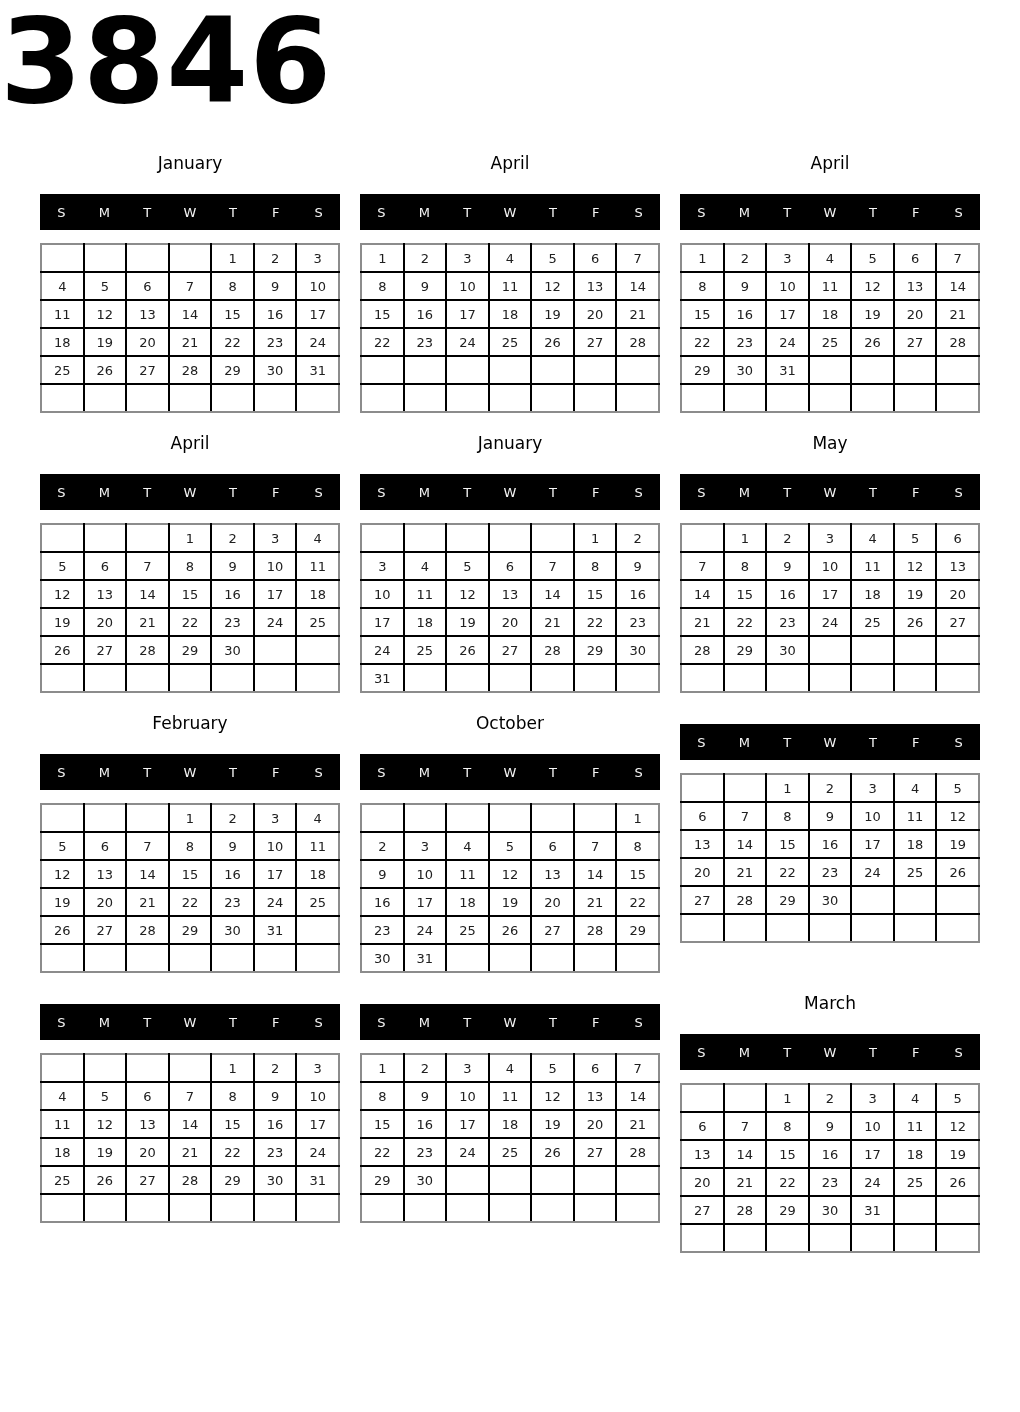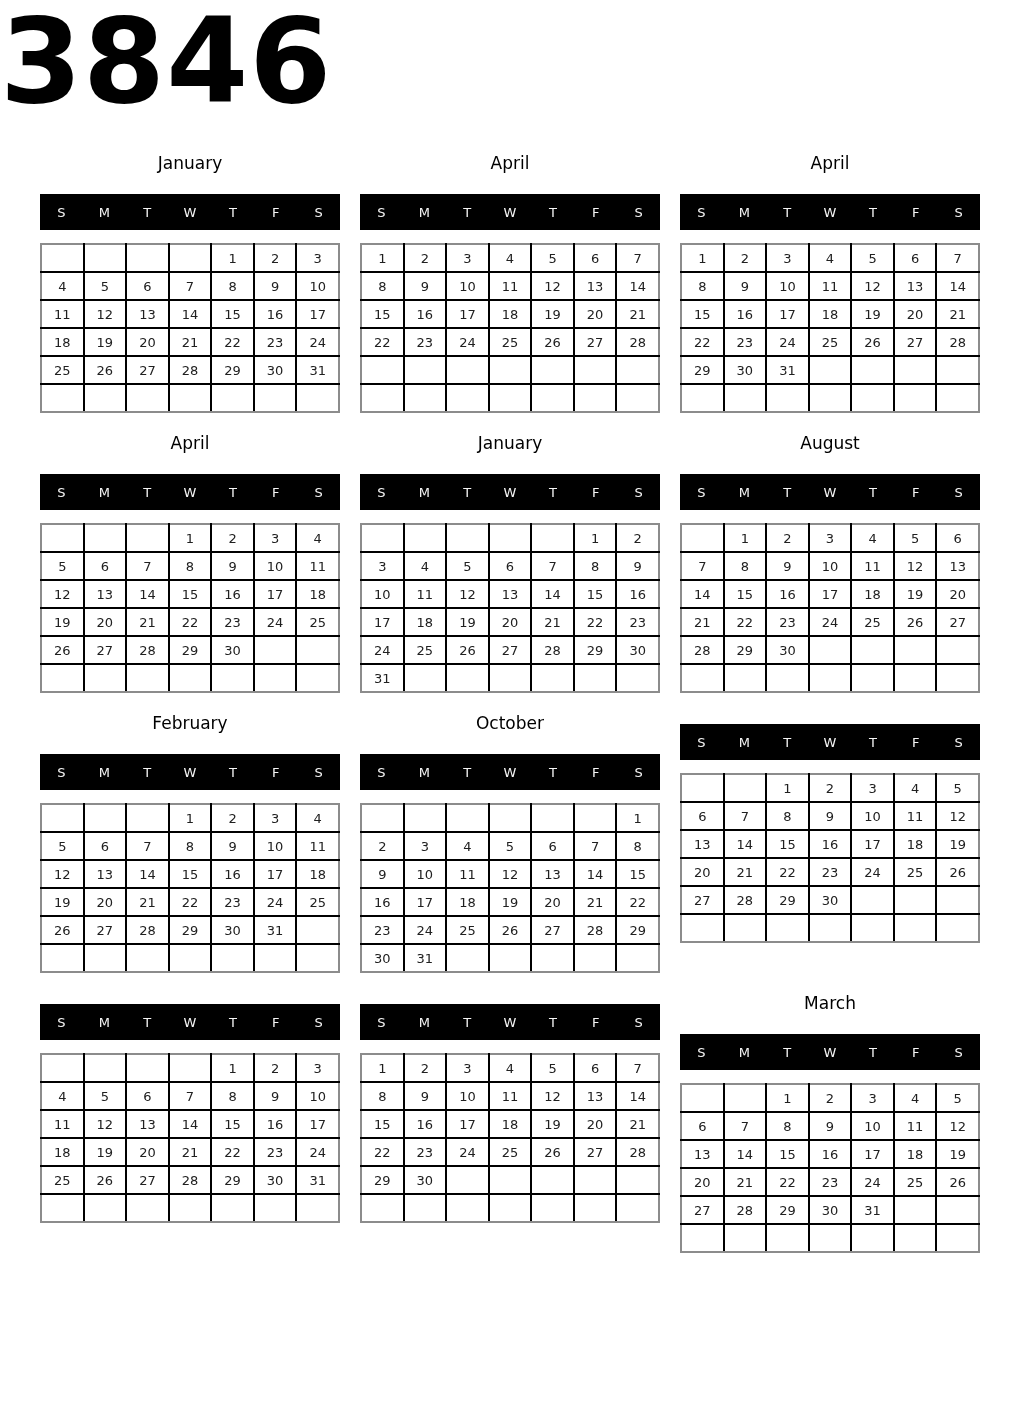--- a/index.html
+++ b/index.html
@@ -449,21 +449,21 @@
               <td></td>
               <td></td>
               <td></td>
             </tr>
           </tbody>
         </table>
     </div>
   </section>
 
   <section class="month">
-    <h2 class="month-title">August</h2>
+    <h2 class="month-title">May</h2>
     <div class="dow">
         <span class="dow-cell">S</span>
         <span class="dow-cell">M</span>
         <span class="dow-cell">T</span>
         <span class="dow-cell">W</span>
         <span class="dow-cell">T</span>
         <span class="dow-cell">F</span>
         <span class="dow-cell">S</span>
       </div>
     <div class="days-wrap">

